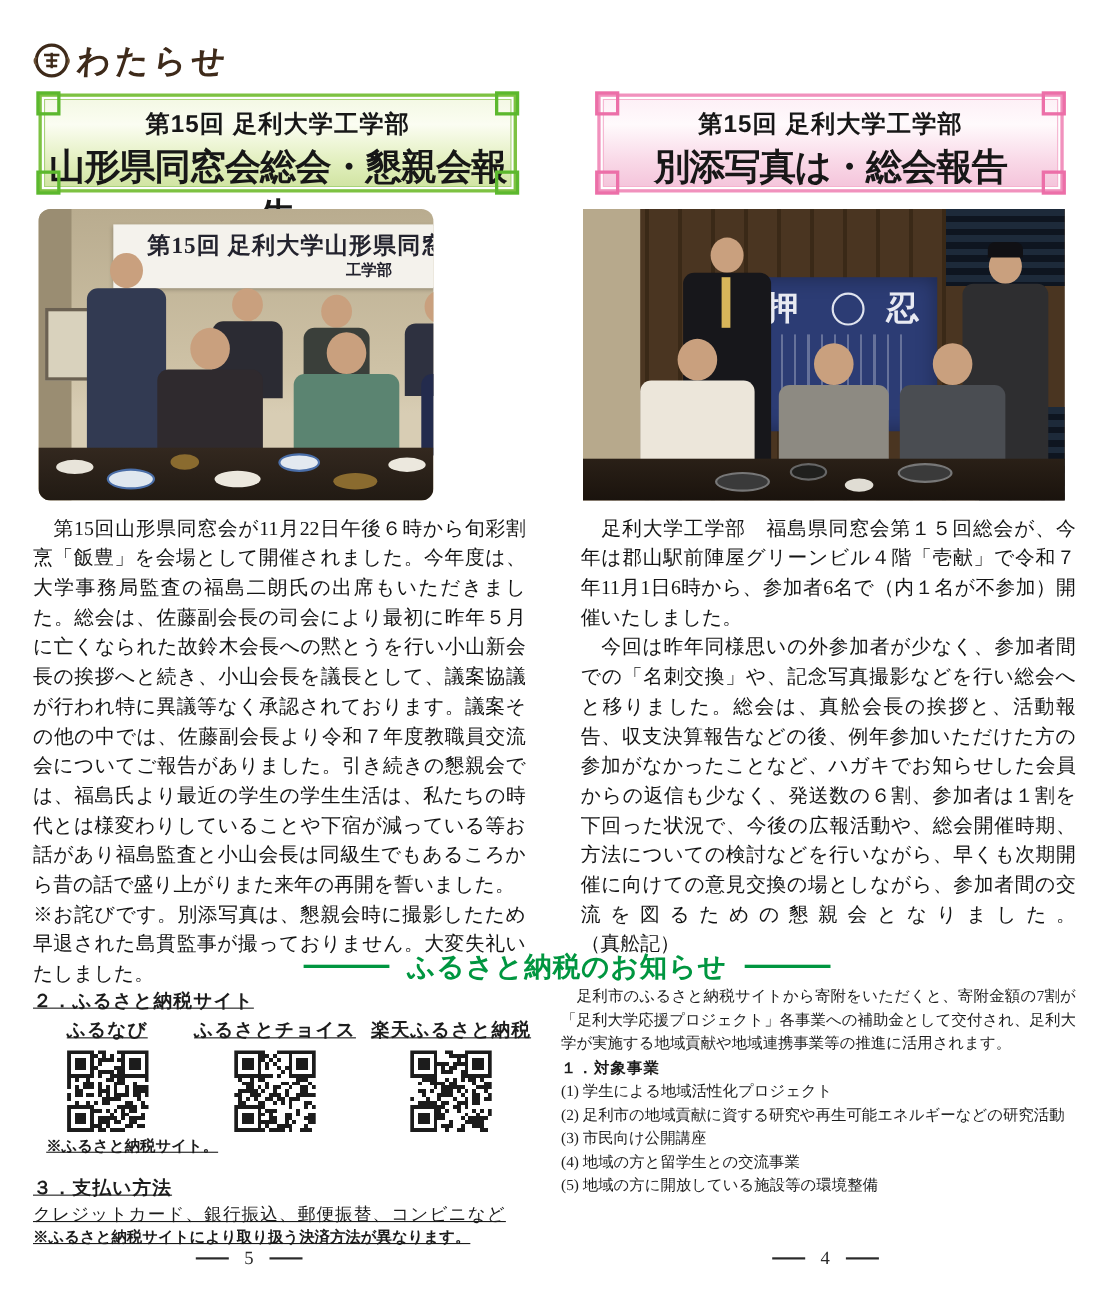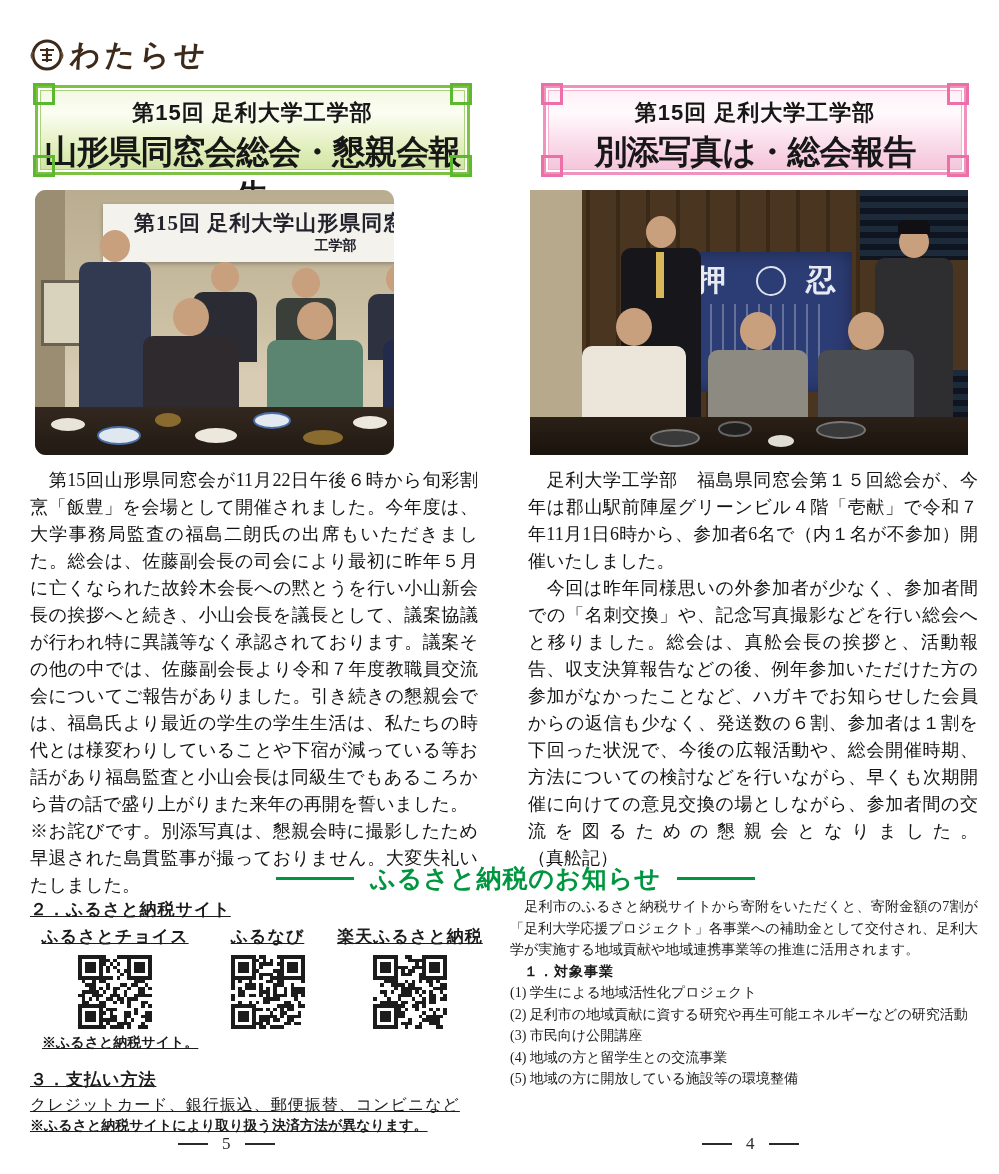--- a/index.html
+++ b/index.html
@@ -83,21 +83,21 @@
   .fs-note{font-size:14px;font-weight:bold;margin-top:4px;margin-left:12px;}
   .fs-pay{font-size:16px;letter-spacing:1px;margin-top:1px;}
   .fs-note2{font-size:14px;font-weight:bold;}
   .fs-item3{margin-top:14px;}
 
   .fs-right{position:absolute;left:510px;top:896px;width:468px;font-size:14px;line-height:21.5px;
      text-align:justify;}
   .fs-intro{white-space:pre-line;}
   .fs-objectives{margin:0;padding:0;list-style:none;}
   .fs-objectives li{padding-left:27px;text-indent:-27px;}
-  .fs-obj-title{font-weight:bold;letter-spacing:1px;margin-left:14px;}
+  .fs-obj-title{font-weight:bold;letter-spacing:1px;}
 
   
   .pagenum{position:absolute;top:1134px;display:flex;align-items:center;gap:14px;
      font-size:17px;color:#2a2a2a;}
   .pagenum .dash{width:30px;height:2px;background:#2a2a2a;}
   .pagenum.p5{left:178px;} .pagenum.p4{left:702px;}
 </style>
 </head>
 <body>
 
@@ -228,258 +228,20 @@
 
   <div class="furusato-heading">
     <span class="rule"></span>
     <span class="ft">ふるさと納税のお知らせ</span>
     <span class="rule"></span>
   </div>
 
   <div class="fs-left">
     <div class="fs-title">２．ふるさと納税サイト</div>
     <div class="fs-sites">
-      <div class="fs-site fs-s1">
-        <span class="lbl">ふるさとチョイス</span>
-        <span class="qr"><svg viewBox="0 0 21 21" width="74" height="74" shape-rendering="crispEdges" fill="#1c1c1c">
-              <rect x="0" y="0" width="1" height="1"></rect>
-              <rect x="1" y="0" width="1" height="1"></rect>
-              <rect x="2" y="0" width="1" height="1"></rect>
-              <rect x="3" y="0" width="1" height="1"></rect>
-              <rect x="4" y="0" width="1" height="1"></rect>
-              <rect x="5" y="0" width="1" height="1"></rect>
-              <rect x="6" y="0" width="1" height="1"></rect>
-              <rect x="7" y="0" width="1" height="1"></rect>
-              <rect x="11" y="0" width="1" height="1"></rect>
-              <rect x="12" y="0" width="1" height="1"></rect>
-              <rect x="13" y="0" width="1" height="1"></rect>
-              <rect x="14" y="0" width="1" height="1"></rect>
-              <rect x="15" y="0" width="1" height="1"></rect>
-              <rect x="16" y="0" width="1" height="1"></rect>
-              <rect x="17" y="0" width="1" height="1"></rect>
-              <rect x="18" y="0" width="1" height="1"></rect>
-              <rect x="19" y="0" width="1" height="1"></rect>
-              <rect x="20" y="0" width="1" height="1"></rect>
-              <rect x="0" y="1" width="1" height="1"></rect>
-              <rect x="6" y="1" width="1" height="1"></rect>
-              <rect x="7" y="1" width="1" height="1"></rect>
-              <rect x="8" y="1" width="1" height="1"></rect>
-              <rect x="10" y="1" width="1" height="1"></rect>
-              <rect x="14" y="1" width="1" height="1"></rect>
-              <rect x="20" y="1" width="1" height="1"></rect>
-              <rect x="0" y="2" width="1" height="1"></rect>
-              <rect x="2" y="2" width="1" height="1"></rect>
-              <rect x="3" y="2" width="1" height="1"></rect>
-              <rect x="4" y="2" width="1" height="1"></rect>
-              <rect x="6" y="2" width="1" height="1"></rect>
-              <rect x="7" y="2" width="1" height="1"></rect>
-              <rect x="9" y="2" width="1" height="1"></rect>
-              <rect x="11" y="2" width="1" height="1"></rect>
-              <rect x="14" y="2" width="1" height="1"></rect>
-              <rect x="16" y="2" width="1" height="1"></rect>
-              <rect x="17" y="2" width="1" height="1"></rect>
-              <rect x="18" y="2" width="1" height="1"></rect>
-              <rect x="20" y="2" width="1" height="1"></rect>
-              <rect x="0" y="3" width="1" height="1"></rect>
-              <rect x="2" y="3" width="1" height="1"></rect>
-              <rect x="3" y="3" width="1" height="1"></rect>
-              <rect x="4" y="3" width="1" height="1"></rect>
-              <rect x="6" y="3" width="1" height="1"></rect>
-              <rect x="8" y="3" width="1" height="1"></rect>
-              <rect x="10" y="3" width="1" height="1"></rect>
-              <rect x="14" y="3" width="1" height="1"></rect>
-              <rect x="16" y="3" width="1" height="1"></rect>
-              <rect x="17" y="3" width="1" height="1"></rect>
-              <rect x="18" y="3" width="1" height="1"></rect>
-              <rect x="20" y="3" width="1" height="1"></rect>
-              <rect x="0" y="4" width="1" height="1"></rect>
-              <rect x="2" y="4" width="1" height="1"></rect>
-              <rect x="3" y="4" width="1" height="1"></rect>
-              <rect x="4" y="4" width="1" height="1"></rect>
-              <rect x="6" y="4" width="1" height="1"></rect>
-              <rect x="8" y="4" width="1" height="1"></rect>
-              <rect x="11" y="4" width="1" height="1"></rect>
-              <rect x="13" y="4" width="1" height="1"></rect>
-              <rect x="14" y="4" width="1" height="1"></rect>
-              <rect x="16" y="4" width="1" height="1"></rect>
-              <rect x="17" y="4" width="1" height="1"></rect>
-              <rect x="18" y="4" width="1" height="1"></rect>
-              <rect x="20" y="4" width="1" height="1"></rect>
-              <rect x="0" y="5" width="1" height="1"></rect>
-              <rect x="6" y="5" width="1" height="1"></rect>
-              <rect x="12" y="5" width="1" height="1"></rect>
-              <rect x="14" y="5" width="1" height="1"></rect>
-              <rect x="20" y="5" width="1" height="1"></rect>
-              <rect x="0" y="6" width="1" height="1"></rect>
-              <rect x="1" y="6" width="1" height="1"></rect>
-              <rect x="2" y="6" width="1" height="1"></rect>
-              <rect x="3" y="6" width="1" height="1"></rect>
-              <rect x="4" y="6" width="1" height="1"></rect>
-              <rect x="5" y="6" width="1" height="1"></rect>
-              <rect x="6" y="6" width="1" height="1"></rect>
-              <rect x="7" y="6" width="1" height="1"></rect>
-              <rect x="8" y="6" width="1" height="1"></rect>
-              <rect x="9" y="6" width="1" height="1"></rect>
-              <rect x="11" y="6" width="1" height="1"></rect>
-              <rect x="14" y="6" width="1" height="1"></rect>
-              <rect x="15" y="6" width="1" height="1"></rect>
-              <rect x="16" y="6" width="1" height="1"></rect>
-              <rect x="17" y="6" width="1" height="1"></rect>
-              <rect x="18" y="6" width="1" height="1"></rect>
-              <rect x="19" y="6" width="1" height="1"></rect>
-              <rect x="20" y="6" width="1" height="1"></rect>
-              <rect x="1" y="7" width="1" height="1"></rect>
-              <rect x="4" y="7" width="1" height="1"></rect>
-              <rect x="6" y="7" width="1" height="1"></rect>
-              <rect x="7" y="7" width="1" height="1"></rect>
-              <rect x="16" y="7" width="1" height="1"></rect>
-              <rect x="17" y="7" width="1" height="1"></rect>
-              <rect x="18" y="7" width="1" height="1"></rect>
-              <rect x="2" y="8" width="1" height="1"></rect>
-              <rect x="3" y="8" width="1" height="1"></rect>
-              <rect x="4" y="8" width="1" height="1"></rect>
-              <rect x="8" y="8" width="1" height="1"></rect>
-              <rect x="12" y="8" width="1" height="1"></rect>
-              <rect x="13" y="8" width="1" height="1"></rect>
-              <rect x="15" y="8" width="1" height="1"></rect>
-              <rect x="16" y="8" width="1" height="1"></rect>
-              <rect x="19" y="8" width="1" height="1"></rect>
-              <rect x="3" y="9" width="1" height="1"></rect>
-              <rect x="4" y="9" width="1" height="1"></rect>
-              <rect x="6" y="9" width="1" height="1"></rect>
-              <rect x="8" y="9" width="1" height="1"></rect>
-              <rect x="10" y="9" width="1" height="1"></rect>
-              <rect x="11" y="9" width="1" height="1"></rect>
-              <rect x="14" y="9" width="1" height="1"></rect>
-              <rect x="17" y="9" width="1" height="1"></rect>
-              <rect x="18" y="9" width="1" height="1"></rect>
-              <rect x="20" y="9" width="1" height="1"></rect>
-              <rect x="1" y="10" width="1" height="1"></rect>
-              <rect x="2" y="10" width="1" height="1"></rect>
-              <rect x="3" y="10" width="1" height="1"></rect>
-              <rect x="4" y="10" width="1" height="1"></rect>
-              <rect x="5" y="10" width="1" height="1"></rect>
-              <rect x="7" y="10" width="1" height="1"></rect>
-              <rect x="10" y="10" width="1" height="1"></rect>
-              <rect x="13" y="10" width="1" height="1"></rect>
-              <rect x="17" y="10" width="1" height="1"></rect>
-              <rect x="18" y="10" width="1" height="1"></rect>
-              <rect x="0" y="11" width="1" height="1"></rect>
-              <rect x="1" y="11" width="1" height="1"></rect>
-              <rect x="4" y="11" width="1" height="1"></rect>
-              <rect x="5" y="11" width="1" height="1"></rect>
-              <rect x="6" y="11" width="1" height="1"></rect>
-              <rect x="9" y="11" width="1" height="1"></rect>
-              <rect x="10" y="11" width="1" height="1"></rect>
-              <rect x="11" y="11" width="1" height="1"></rect>
-              <rect x="13" y="11" width="1" height="1"></rect>
-              <rect x="16" y="11" width="1" height="1"></rect>
-              <rect x="17" y="11" width="1" height="1"></rect>
-              <rect x="18" y="11" width="1" height="1"></rect>
-              <rect x="19" y="11" width="1" height="1"></rect>
-              <rect x="20" y="11" width="1" height="1"></rect>
-              <rect x="1" y="12" width="1" height="1"></rect>
-              <rect x="3" y="12" width="1" height="1"></rect>
-              <rect x="5" y="12" width="1" height="1"></rect>
-              <rect x="8" y="12" width="1" height="1"></rect>
-              <rect x="9" y="12" width="1" height="1"></rect>
-              <rect x="11" y="12" width="1" height="1"></rect>
-              <rect x="12" y="12" width="1" height="1"></rect>
-              <rect x="14" y="12" width="1" height="1"></rect>
-              <rect x="15" y="12" width="1" height="1"></rect>
-              <rect x="16" y="12" width="1" height="1"></rect>
-              <rect x="1" y="13" width="1" height="1"></rect>
-              <rect x="2" y="13" width="1" height="1"></rect>
-              <rect x="6" y="13" width="1" height="1"></rect>
-              <rect x="7" y="13" width="1" height="1"></rect>
-              <rect x="10" y="13" width="1" height="1"></rect>
-              <rect x="12" y="13" width="1" height="1"></rect>
-              <rect x="14" y="13" width="1" height="1"></rect>
-              <rect x="18" y="13" width="1" height="1"></rect>
-              <rect x="19" y="13" width="1" height="1"></rect>
-              <rect x="0" y="14" width="1" height="1"></rect>
-              <rect x="1" y="14" width="1" height="1"></rect>
-              <rect x="2" y="14" width="1" height="1"></rect>
-              <rect x="3" y="14" width="1" height="1"></rect>
-              <rect x="4" y="14" width="1" height="1"></rect>
-              <rect x="5" y="14" width="1" height="1"></rect>
-              <rect x="6" y="14" width="1" height="1"></rect>
-              <rect x="7" y="14" width="1" height="1"></rect>
-              <rect x="14" y="14" width="1" height="1"></rect>
-              <rect x="18" y="14" width="1" height="1"></rect>
-              <rect x="20" y="14" width="1" height="1"></rect>
-              <rect x="0" y="15" width="1" height="1"></rect>
-              <rect x="6" y="15" width="1" height="1"></rect>
-              <rect x="8" y="15" width="1" height="1"></rect>
-              <rect x="9" y="15" width="1" height="1"></rect>
-              <rect x="10" y="15" width="1" height="1"></rect>
-              <rect x="16" y="15" width="1" height="1"></rect>
-              <rect x="0" y="16" width="1" height="1"></rect>
-              <rect x="2" y="16" width="1" height="1"></rect>
-              <rect x="3" y="16" width="1" height="1"></rect>
-              <rect x="4" y="16" width="1" height="1"></rect>
-              <rect x="6" y="16" width="1" height="1"></rect>
-              <rect x="7" y="16" width="1" height="1"></rect>
-              <rect x="9" y="16" width="1" height="1"></rect>
-              <rect x="13" y="16" width="1" height="1"></rect>
-              <rect x="14" y="16" width="1" height="1"></rect>
-              <rect x="16" y="16" width="1" height="1"></rect>
-              <rect x="19" y="16" width="1" height="1"></rect>
-              <rect x="20" y="16" width="1" height="1"></rect>
-              <rect x="0" y="17" width="1" height="1"></rect>
-              <rect x="2" y="17" width="1" height="1"></rect>
-              <rect x="3" y="17" width="1" height="1"></rect>
-              <rect x="4" y="17" width="1" height="1"></rect>
-              <rect x="6" y="17" width="1" height="1"></rect>
-              <rect x="9" y="17" width="1" height="1"></rect>
-              <rect x="10" y="17" width="1" height="1"></rect>
-              <rect x="13" y="17" width="1" height="1"></rect>
-              <rect x="14" y="17" width="1" height="1"></rect>
-              <rect x="18" y="17" width="1" height="1"></rect>
-              <rect x="19" y="17" width="1" height="1"></rect>
-              <rect x="20" y="17" width="1" height="1"></rect>
-              <rect x="0" y="18" width="1" height="1"></rect>
-              <rect x="2" y="18" width="1" height="1"></rect>
-              <rect x="3" y="18" width="1" height="1"></rect>
-              <rect x="4" y="18" width="1" height="1"></rect>
-              <rect x="6" y="18" width="1" height="1"></rect>
-              <rect x="7" y="18" width="1" height="1"></rect>
-              <rect x="8" y="18" width="1" height="1"></rect>
-              <rect x="9" y="18" width="1" height="1"></rect>
-              <rect x="10" y="18" width="1" height="1"></rect>
-              <rect x="13" y="18" width="1" height="1"></rect>
-              <rect x="15" y="18" width="1" height="1"></rect>
-              <rect x="19" y="18" width="1" height="1"></rect>
-              <rect x="20" y="18" width="1" height="1"></rect>
-              <rect x="0" y="19" width="1" height="1"></rect>
-              <rect x="6" y="19" width="1" height="1"></rect>
-              <rect x="8" y="19" width="1" height="1"></rect>
-              <rect x="11" y="19" width="1" height="1"></rect>
-              <rect x="12" y="19" width="1" height="1"></rect>
-              <rect x="13" y="19" width="1" height="1"></rect>
-              <rect x="14" y="19" width="1" height="1"></rect>
-              <rect x="18" y="19" width="1" height="1"></rect>
-              <rect x="0" y="20" width="1" height="1"></rect>
-              <rect x="1" y="20" width="1" height="1"></rect>
-              <rect x="2" y="20" width="1" height="1"></rect>
-              <rect x="3" y="20" width="1" height="1"></rect>
-              <rect x="4" y="20" width="1" height="1"></rect>
-              <rect x="5" y="20" width="1" height="1"></rect>
-              <rect x="6" y="20" width="1" height="1"></rect>
-              <rect x="7" y="20" width="1" height="1"></rect>
-              <rect x="9" y="20" width="1" height="1"></rect>
-              <rect x="10" y="20" width="1" height="1"></rect>
-              <rect x="11" y="20" width="1" height="1"></rect>
-              <rect x="12" y="20" width="1" height="1"></rect>
-              <rect x="14" y="20" width="1" height="1"></rect>
-              <rect x="17" y="20" width="1" height="1"></rect>
-              <rect x="18" y="20" width="1" height="1"></rect>
-              <rect x="19" y="20" width="1" height="1"></rect>
-            </svg></span>
-      </div>
       <div class="fs-site fs-s2">
         <span class="lbl">ふるなび</span>
         <span class="qr"><svg viewBox="0 0 21 21" width="74" height="74" shape-rendering="crispEdges" fill="#1c1c1c">
               <rect x="0" y="0" width="1" height="1"></rect>
               <rect x="1" y="0" width="1" height="1"></rect>
               <rect x="2" y="0" width="1" height="1"></rect>
               <rect x="3" y="0" width="1" height="1"></rect>
               <rect x="4" y="0" width="1" height="1"></rect>
               <rect x="5" y="0" width="1" height="1"></rect>
               <rect x="6" y="0" width="1" height="1"></rect>
@@ -712,20 +474,258 @@
               <rect x="5" y="20" width="1" height="1"></rect>
               <rect x="6" y="20" width="1" height="1"></rect>
               <rect x="8" y="20" width="1" height="1"></rect>
               <rect x="9" y="20" width="1" height="1"></rect>
               <rect x="11" y="20" width="1" height="1"></rect>
               <rect x="12" y="20" width="1" height="1"></rect>
               <rect x="13" y="20" width="1" height="1"></rect>
               <rect x="14" y="20" width="1" height="1"></rect>
             </svg></span>
       </div>
+      <div class="fs-site fs-s1">
+        <span class="lbl">ふるさとチョイス</span>
+        <span class="qr"><svg viewBox="0 0 21 21" width="74" height="74" shape-rendering="crispEdges" fill="#1c1c1c">
+              <rect x="0" y="0" width="1" height="1"></rect>
+              <rect x="1" y="0" width="1" height="1"></rect>
+              <rect x="2" y="0" width="1" height="1"></rect>
+              <rect x="3" y="0" width="1" height="1"></rect>
+              <rect x="4" y="0" width="1" height="1"></rect>
+              <rect x="5" y="0" width="1" height="1"></rect>
+              <rect x="6" y="0" width="1" height="1"></rect>
+              <rect x="7" y="0" width="1" height="1"></rect>
+              <rect x="11" y="0" width="1" height="1"></rect>
+              <rect x="12" y="0" width="1" height="1"></rect>
+              <rect x="13" y="0" width="1" height="1"></rect>
+              <rect x="14" y="0" width="1" height="1"></rect>
+              <rect x="15" y="0" width="1" height="1"></rect>
+              <rect x="16" y="0" width="1" height="1"></rect>
+              <rect x="17" y="0" width="1" height="1"></rect>
+              <rect x="18" y="0" width="1" height="1"></rect>
+              <rect x="19" y="0" width="1" height="1"></rect>
+              <rect x="20" y="0" width="1" height="1"></rect>
+              <rect x="0" y="1" width="1" height="1"></rect>
+              <rect x="6" y="1" width="1" height="1"></rect>
+              <rect x="7" y="1" width="1" height="1"></rect>
+              <rect x="8" y="1" width="1" height="1"></rect>
+              <rect x="10" y="1" width="1" height="1"></rect>
+              <rect x="14" y="1" width="1" height="1"></rect>
+              <rect x="20" y="1" width="1" height="1"></rect>
+              <rect x="0" y="2" width="1" height="1"></rect>
+              <rect x="2" y="2" width="1" height="1"></rect>
+              <rect x="3" y="2" width="1" height="1"></rect>
+              <rect x="4" y="2" width="1" height="1"></rect>
+              <rect x="6" y="2" width="1" height="1"></rect>
+              <rect x="7" y="2" width="1" height="1"></rect>
+              <rect x="9" y="2" width="1" height="1"></rect>
+              <rect x="11" y="2" width="1" height="1"></rect>
+              <rect x="14" y="2" width="1" height="1"></rect>
+              <rect x="16" y="2" width="1" height="1"></rect>
+              <rect x="17" y="2" width="1" height="1"></rect>
+              <rect x="18" y="2" width="1" height="1"></rect>
+              <rect x="20" y="2" width="1" height="1"></rect>
+              <rect x="0" y="3" width="1" height="1"></rect>
+              <rect x="2" y="3" width="1" height="1"></rect>
+              <rect x="3" y="3" width="1" height="1"></rect>
+              <rect x="4" y="3" width="1" height="1"></rect>
+              <rect x="6" y="3" width="1" height="1"></rect>
+              <rect x="8" y="3" width="1" height="1"></rect>
+              <rect x="10" y="3" width="1" height="1"></rect>
+              <rect x="14" y="3" width="1" height="1"></rect>
+              <rect x="16" y="3" width="1" height="1"></rect>
+              <rect x="17" y="3" width="1" height="1"></rect>
+              <rect x="18" y="3" width="1" height="1"></rect>
+              <rect x="20" y="3" width="1" height="1"></rect>
+              <rect x="0" y="4" width="1" height="1"></rect>
+              <rect x="2" y="4" width="1" height="1"></rect>
+              <rect x="3" y="4" width="1" height="1"></rect>
+              <rect x="4" y="4" width="1" height="1"></rect>
+              <rect x="6" y="4" width="1" height="1"></rect>
+              <rect x="8" y="4" width="1" height="1"></rect>
+              <rect x="11" y="4" width="1" height="1"></rect>
+              <rect x="13" y="4" width="1" height="1"></rect>
+              <rect x="14" y="4" width="1" height="1"></rect>
+              <rect x="16" y="4" width="1" height="1"></rect>
+              <rect x="17" y="4" width="1" height="1"></rect>
+              <rect x="18" y="4" width="1" height="1"></rect>
+              <rect x="20" y="4" width="1" height="1"></rect>
+              <rect x="0" y="5" width="1" height="1"></rect>
+              <rect x="6" y="5" width="1" height="1"></rect>
+              <rect x="12" y="5" width="1" height="1"></rect>
+              <rect x="14" y="5" width="1" height="1"></rect>
+              <rect x="20" y="5" width="1" height="1"></rect>
+              <rect x="0" y="6" width="1" height="1"></rect>
+              <rect x="1" y="6" width="1" height="1"></rect>
+              <rect x="2" y="6" width="1" height="1"></rect>
+              <rect x="3" y="6" width="1" height="1"></rect>
+              <rect x="4" y="6" width="1" height="1"></rect>
+              <rect x="5" y="6" width="1" height="1"></rect>
+              <rect x="6" y="6" width="1" height="1"></rect>
+              <rect x="7" y="6" width="1" height="1"></rect>
+              <rect x="8" y="6" width="1" height="1"></rect>
+              <rect x="9" y="6" width="1" height="1"></rect>
+              <rect x="11" y="6" width="1" height="1"></rect>
+              <rect x="14" y="6" width="1" height="1"></rect>
+              <rect x="15" y="6" width="1" height="1"></rect>
+              <rect x="16" y="6" width="1" height="1"></rect>
+              <rect x="17" y="6" width="1" height="1"></rect>
+              <rect x="18" y="6" width="1" height="1"></rect>
+              <rect x="19" y="6" width="1" height="1"></rect>
+              <rect x="20" y="6" width="1" height="1"></rect>
+              <rect x="1" y="7" width="1" height="1"></rect>
+              <rect x="4" y="7" width="1" height="1"></rect>
+              <rect x="6" y="7" width="1" height="1"></rect>
+              <rect x="7" y="7" width="1" height="1"></rect>
+              <rect x="16" y="7" width="1" height="1"></rect>
+              <rect x="17" y="7" width="1" height="1"></rect>
+              <rect x="18" y="7" width="1" height="1"></rect>
+              <rect x="2" y="8" width="1" height="1"></rect>
+              <rect x="3" y="8" width="1" height="1"></rect>
+              <rect x="4" y="8" width="1" height="1"></rect>
+              <rect x="8" y="8" width="1" height="1"></rect>
+              <rect x="12" y="8" width="1" height="1"></rect>
+              <rect x="13" y="8" width="1" height="1"></rect>
+              <rect x="15" y="8" width="1" height="1"></rect>
+              <rect x="16" y="8" width="1" height="1"></rect>
+              <rect x="19" y="8" width="1" height="1"></rect>
+              <rect x="3" y="9" width="1" height="1"></rect>
+              <rect x="4" y="9" width="1" height="1"></rect>
+              <rect x="6" y="9" width="1" height="1"></rect>
+              <rect x="8" y="9" width="1" height="1"></rect>
+              <rect x="10" y="9" width="1" height="1"></rect>
+              <rect x="11" y="9" width="1" height="1"></rect>
+              <rect x="14" y="9" width="1" height="1"></rect>
+              <rect x="17" y="9" width="1" height="1"></rect>
+              <rect x="18" y="9" width="1" height="1"></rect>
+              <rect x="20" y="9" width="1" height="1"></rect>
+              <rect x="1" y="10" width="1" height="1"></rect>
+              <rect x="2" y="10" width="1" height="1"></rect>
+              <rect x="3" y="10" width="1" height="1"></rect>
+              <rect x="4" y="10" width="1" height="1"></rect>
+              <rect x="5" y="10" width="1" height="1"></rect>
+              <rect x="7" y="10" width="1" height="1"></rect>
+              <rect x="10" y="10" width="1" height="1"></rect>
+              <rect x="13" y="10" width="1" height="1"></rect>
+              <rect x="17" y="10" width="1" height="1"></rect>
+              <rect x="18" y="10" width="1" height="1"></rect>
+              <rect x="0" y="11" width="1" height="1"></rect>
+              <rect x="1" y="11" width="1" height="1"></rect>
+              <rect x="4" y="11" width="1" height="1"></rect>
+              <rect x="5" y="11" width="1" height="1"></rect>
+              <rect x="6" y="11" width="1" height="1"></rect>
+              <rect x="9" y="11" width="1" height="1"></rect>
+              <rect x="10" y="11" width="1" height="1"></rect>
+              <rect x="11" y="11" width="1" height="1"></rect>
+              <rect x="13" y="11" width="1" height="1"></rect>
+              <rect x="16" y="11" width="1" height="1"></rect>
+              <rect x="17" y="11" width="1" height="1"></rect>
+              <rect x="18" y="11" width="1" height="1"></rect>
+              <rect x="19" y="11" width="1" height="1"></rect>
+              <rect x="20" y="11" width="1" height="1"></rect>
+              <rect x="1" y="12" width="1" height="1"></rect>
+              <rect x="3" y="12" width="1" height="1"></rect>
+              <rect x="5" y="12" width="1" height="1"></rect>
+              <rect x="8" y="12" width="1" height="1"></rect>
+              <rect x="9" y="12" width="1" height="1"></rect>
+              <rect x="11" y="12" width="1" height="1"></rect>
+              <rect x="12" y="12" width="1" height="1"></rect>
+              <rect x="14" y="12" width="1" height="1"></rect>
+              <rect x="15" y="12" width="1" height="1"></rect>
+              <rect x="16" y="12" width="1" height="1"></rect>
+              <rect x="1" y="13" width="1" height="1"></rect>
+              <rect x="2" y="13" width="1" height="1"></rect>
+              <rect x="6" y="13" width="1" height="1"></rect>
+              <rect x="7" y="13" width="1" height="1"></rect>
+              <rect x="10" y="13" width="1" height="1"></rect>
+              <rect x="12" y="13" width="1" height="1"></rect>
+              <rect x="14" y="13" width="1" height="1"></rect>
+              <rect x="18" y="13" width="1" height="1"></rect>
+              <rect x="19" y="13" width="1" height="1"></rect>
+              <rect x="0" y="14" width="1" height="1"></rect>
+              <rect x="1" y="14" width="1" height="1"></rect>
+              <rect x="2" y="14" width="1" height="1"></rect>
+              <rect x="3" y="14" width="1" height="1"></rect>
+              <rect x="4" y="14" width="1" height="1"></rect>
+              <rect x="5" y="14" width="1" height="1"></rect>
+              <rect x="6" y="14" width="1" height="1"></rect>
+              <rect x="7" y="14" width="1" height="1"></rect>
+              <rect x="14" y="14" width="1" height="1"></rect>
+              <rect x="18" y="14" width="1" height="1"></rect>
+              <rect x="20" y="14" width="1" height="1"></rect>
+              <rect x="0" y="15" width="1" height="1"></rect>
+              <rect x="6" y="15" width="1" height="1"></rect>
+              <rect x="8" y="15" width="1" height="1"></rect>
+              <rect x="9" y="15" width="1" height="1"></rect>
+              <rect x="10" y="15" width="1" height="1"></rect>
+              <rect x="16" y="15" width="1" height="1"></rect>
+              <rect x="0" y="16" width="1" height="1"></rect>
+              <rect x="2" y="16" width="1" height="1"></rect>
+              <rect x="3" y="16" width="1" height="1"></rect>
+              <rect x="4" y="16" width="1" height="1"></rect>
+              <rect x="6" y="16" width="1" height="1"></rect>
+              <rect x="7" y="16" width="1" height="1"></rect>
+              <rect x="9" y="16" width="1" height="1"></rect>
+              <rect x="13" y="16" width="1" height="1"></rect>
+              <rect x="14" y="16" width="1" height="1"></rect>
+              <rect x="16" y="16" width="1" height="1"></rect>
+              <rect x="19" y="16" width="1" height="1"></rect>
+              <rect x="20" y="16" width="1" height="1"></rect>
+              <rect x="0" y="17" width="1" height="1"></rect>
+              <rect x="2" y="17" width="1" height="1"></rect>
+              <rect x="3" y="17" width="1" height="1"></rect>
+              <rect x="4" y="17" width="1" height="1"></rect>
+              <rect x="6" y="17" width="1" height="1"></rect>
+              <rect x="9" y="17" width="1" height="1"></rect>
+              <rect x="10" y="17" width="1" height="1"></rect>
+              <rect x="13" y="17" width="1" height="1"></rect>
+              <rect x="14" y="17" width="1" height="1"></rect>
+              <rect x="18" y="17" width="1" height="1"></rect>
+              <rect x="19" y="17" width="1" height="1"></rect>
+              <rect x="20" y="17" width="1" height="1"></rect>
+              <rect x="0" y="18" width="1" height="1"></rect>
+              <rect x="2" y="18" width="1" height="1"></rect>
+              <rect x="3" y="18" width="1" height="1"></rect>
+              <rect x="4" y="18" width="1" height="1"></rect>
+              <rect x="6" y="18" width="1" height="1"></rect>
+              <rect x="7" y="18" width="1" height="1"></rect>
+              <rect x="8" y="18" width="1" height="1"></rect>
+              <rect x="9" y="18" width="1" height="1"></rect>
+              <rect x="10" y="18" width="1" height="1"></rect>
+              <rect x="13" y="18" width="1" height="1"></rect>
+              <rect x="15" y="18" width="1" height="1"></rect>
+              <rect x="19" y="18" width="1" height="1"></rect>
+              <rect x="20" y="18" width="1" height="1"></rect>
+              <rect x="0" y="19" width="1" height="1"></rect>
+              <rect x="6" y="19" width="1" height="1"></rect>
+              <rect x="8" y="19" width="1" height="1"></rect>
+              <rect x="11" y="19" width="1" height="1"></rect>
+              <rect x="12" y="19" width="1" height="1"></rect>
+              <rect x="13" y="19" width="1" height="1"></rect>
+              <rect x="14" y="19" width="1" height="1"></rect>
+              <rect x="18" y="19" width="1" height="1"></rect>
+              <rect x="0" y="20" width="1" height="1"></rect>
+              <rect x="1" y="20" width="1" height="1"></rect>
+              <rect x="2" y="20" width="1" height="1"></rect>
+              <rect x="3" y="20" width="1" height="1"></rect>
+              <rect x="4" y="20" width="1" height="1"></rect>
+              <rect x="5" y="20" width="1" height="1"></rect>
+              <rect x="6" y="20" width="1" height="1"></rect>
+              <rect x="7" y="20" width="1" height="1"></rect>
+              <rect x="9" y="20" width="1" height="1"></rect>
+              <rect x="10" y="20" width="1" height="1"></rect>
+              <rect x="11" y="20" width="1" height="1"></rect>
+              <rect x="12" y="20" width="1" height="1"></rect>
+              <rect x="14" y="20" width="1" height="1"></rect>
+              <rect x="17" y="20" width="1" height="1"></rect>
+              <rect x="18" y="20" width="1" height="1"></rect>
+              <rect x="19" y="20" width="1" height="1"></rect>
+            </svg></span>
+      </div>
       <div class="fs-site fs-s3">
         <span class="lbl">楽天ふるさと納税</span>
         <span class="qr"><svg viewBox="0 0 21 21" width="74" height="74" shape-rendering="crispEdges" fill="#1c1c1c">
               <rect x="0" y="0" width="1" height="1"></rect>
               <rect x="1" y="0" width="1" height="1"></rect>
               <rect x="2" y="0" width="1" height="1"></rect>
               <rect x="3" y="0" width="1" height="1"></rect>
               <rect x="4" y="0" width="1" height="1"></rect>
               <rect x="5" y="0" width="1" height="1"></rect>
               <rect x="6" y="0" width="1" height="1"></rect>

